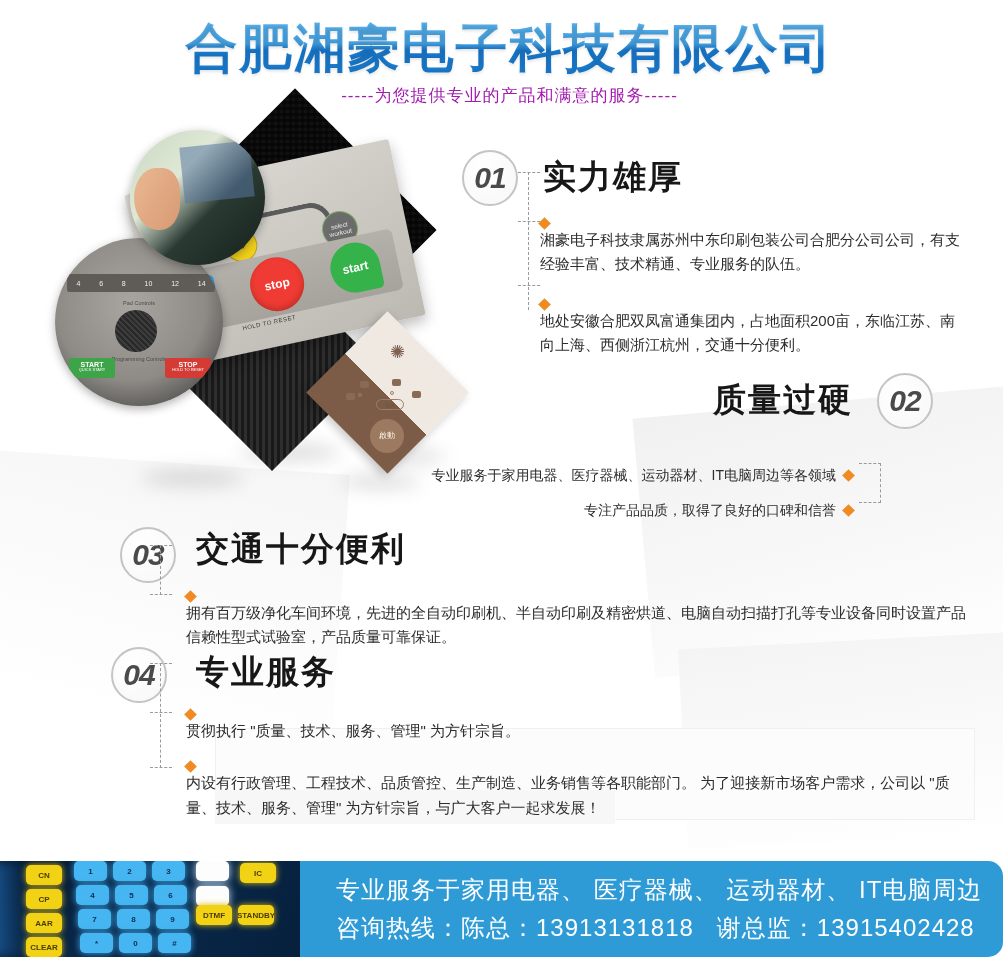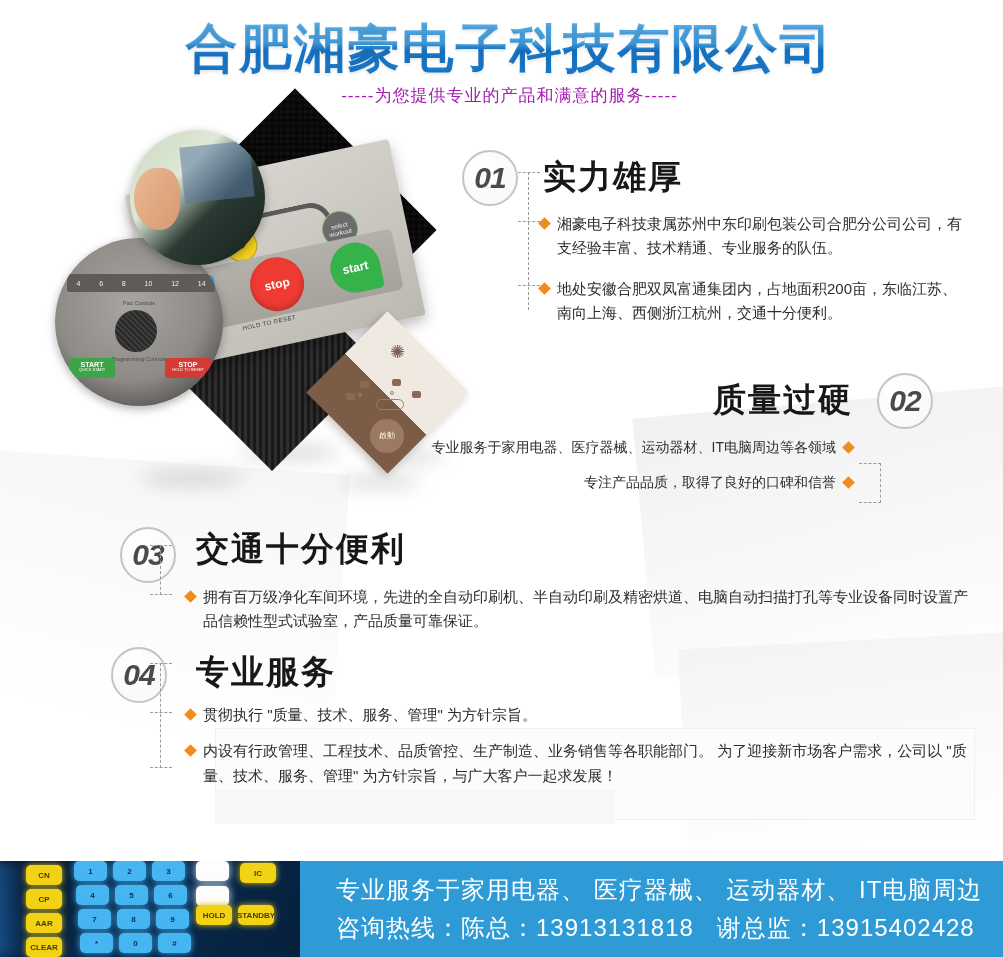--- a/index.html
+++ b/index.html
@@ -206,47 +206,47 @@
     background: radial-gradient(circle at 35% 30%, #ffffff 0%, #f7f7f7 100%);
     display: flex; align-items: center; justify-content: center;
     font-size: 30px; font-weight: bold; font-style: italic; color: #4a4a4a;
     letter-spacing: -1px;
   }
   .sec-title {
     position: absolute; font-size: 33px; font-weight: bold; color: #171717;
     letter-spacing: 2px; white-space: nowrap;
   }
   .bullets { position: absolute; }
-  .bullet { display: flex; align-items: flex-start; margin-bottom: 12px; }
+  .bullet { display: flex; align-items: flex-start; margin-bottom: 12px; flex-direction: column; }
   .diamond {
     flex: none; width: 9px; height: 9px; background: #f08a22;
     transform: rotate(45deg); margin-top: 7px; margin-right: 8px;
   }
   .btext { font-size: 15px; color: #2d2d2d; line-height: 1.62; }
   .btext-sm { font-size: 14px; }
 
   
   .vline { position: absolute; border-left: 1px dashed #9a9a9a; }
   .hline { position: absolute; border-top: 1px dashed #9a9a9a; }
 
   
   .sec02 { position: absolute; right: 0; top: 368px; width: 1003px; }
   .sec02-title {
     position: absolute; right: 150px; top: 10px;
     font-size: 33px; font-weight: bold; color: #171717; letter-spacing: 2px;
   }
   .sec02-num { position: absolute; right: 70px; top: 5px; }
-  .sec02-bullets { position: absolute; right: 150px; top: 68px; text-align: left; }
+  .sec02-bullets { position: absolute; right: 150px; top: 96px; text-align: left; }
   .bullet-r { display: flex; align-items: flex-start; justify-content: flex-end; margin-bottom: 12px; }
   .bullet-r .diamond { margin-right: 0; margin-left: 8px; }
 
   
   .footer {
     position: absolute; left: 0; bottom: 0; width: 1003px; height: 96px;
-    background: #2e9bd6; display: flex; align-items: stretch;
+    background: #2e9bd6; display: flex; align-items: stretch; border-radius: 15px;
   }
   .footer-photo {
     width: 300px; height: 96px; position: relative; overflow: hidden;
     background: linear-gradient(120deg, #041326 0%, #0a2a4d 40%, #06203c 100%);
   }
   .kp-row { position: absolute; display: flex; gap: 6px; }
   .kp {
     border-radius: 5px; font-size: 8px; font-weight: bold;
     display: flex; align-items: center; justify-content: center;
     color: #0d2b52;
@@ -448,21 +448,21 @@
       <div class="kp-row" style="left:80px; top:72px;">
         <div class="kp kp-blue">*</div>
         <div class="kp kp-blue">0</div>
         <div class="kp kp-blue">#</div>
       </div>
       <div class="kp-row" style="left:196px; top:0px; flex-direction:column; gap:5px;">
         <div class="kp kp-white"></div>
         <div class="kp kp-white"></div>
       </div>
       <div class="kp-row" style="left:196px; top:44px;">
-        <div class="kp kp-yellow">HOLD</div>
+        <div class="kp kp-yellow">DTMF</div>
         <div class="kp kp-yellow">STANDBY</div>
       </div>
       <div class="kp-row" style="left:240px; top:2px;">
         <div class="kp kp-yellow">IC</div>
       </div>
     </div>
     <div class="footer-text">
       <div class="ft-line1">专业服务于家用电器、 医疗器械、 运动器材、 IT电脑周边</div>
       <div class="ft-line2">
         <span>咨询热线：</span><span>陈总：</span><span class="ph">13913131818</span>&nbsp;&nbsp;&nbsp;<span>谢总监：</span><span class="ph">13915402428</span>

